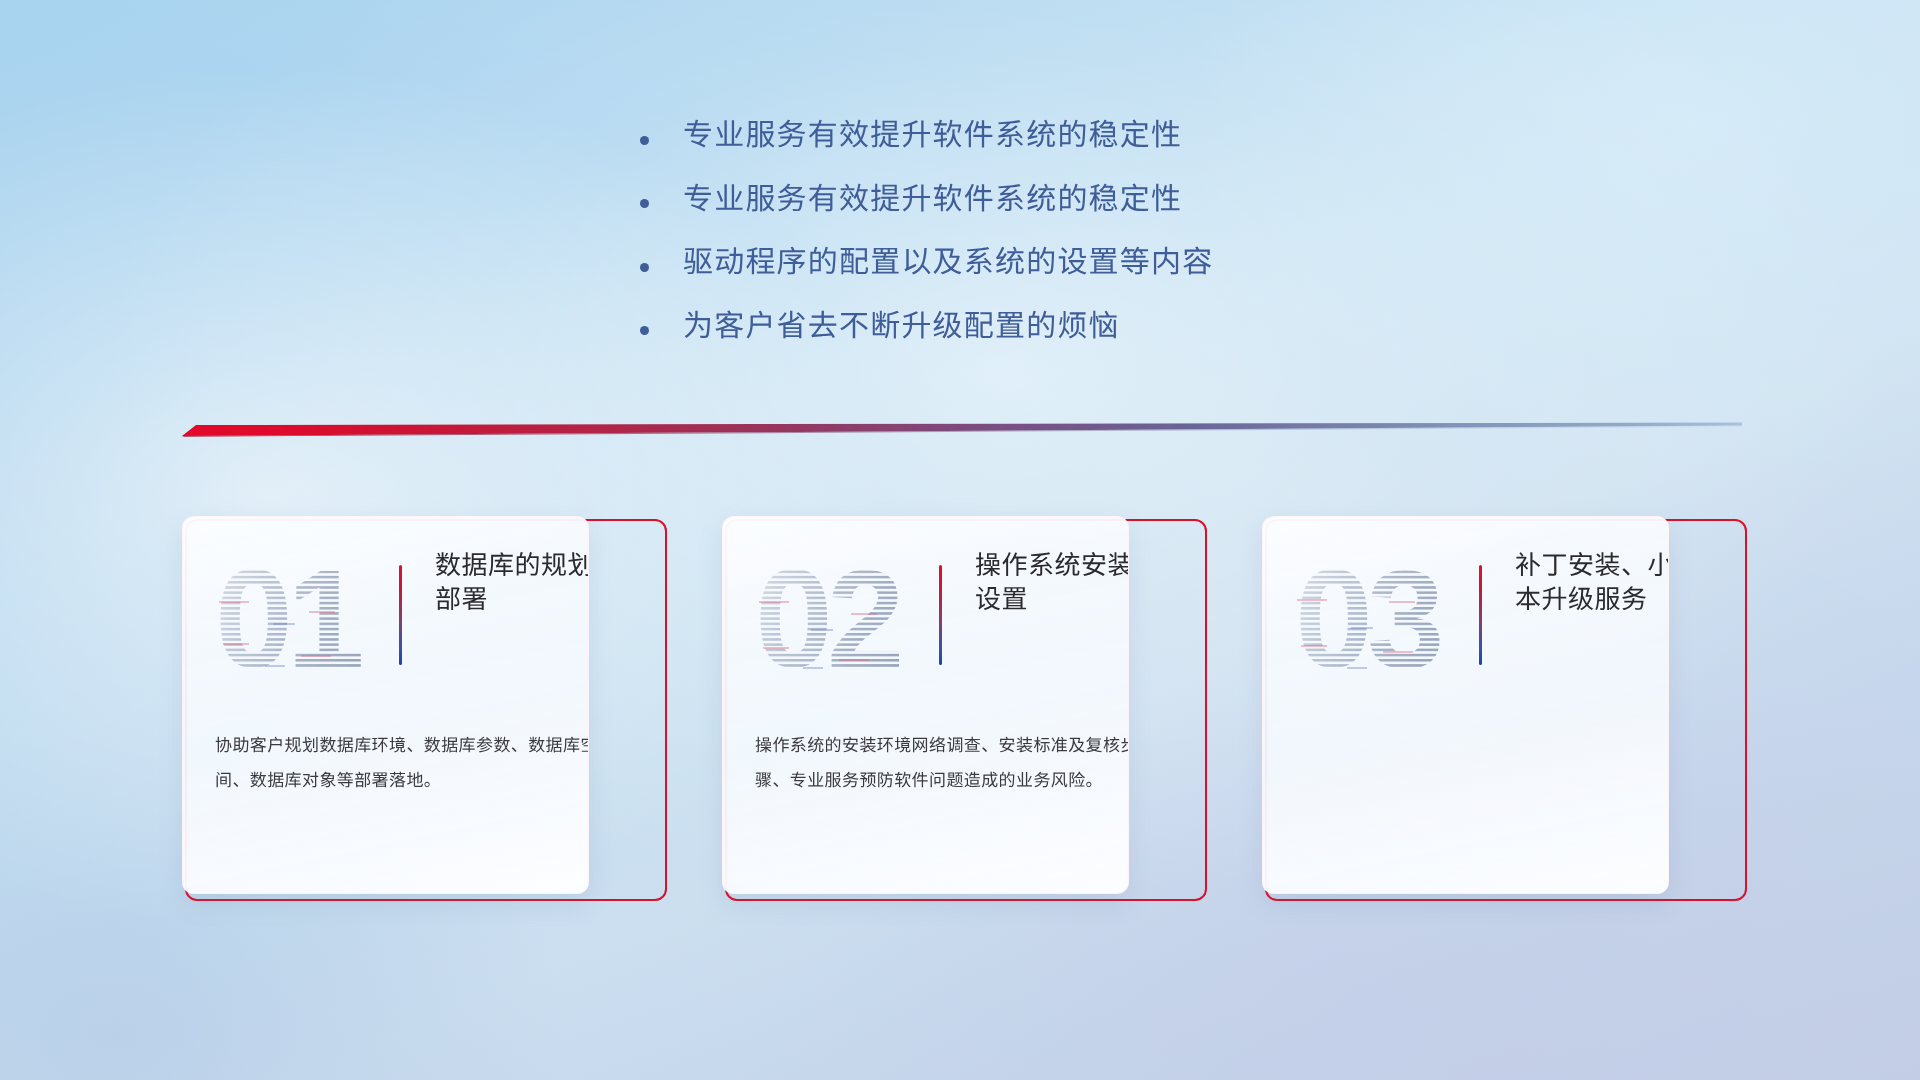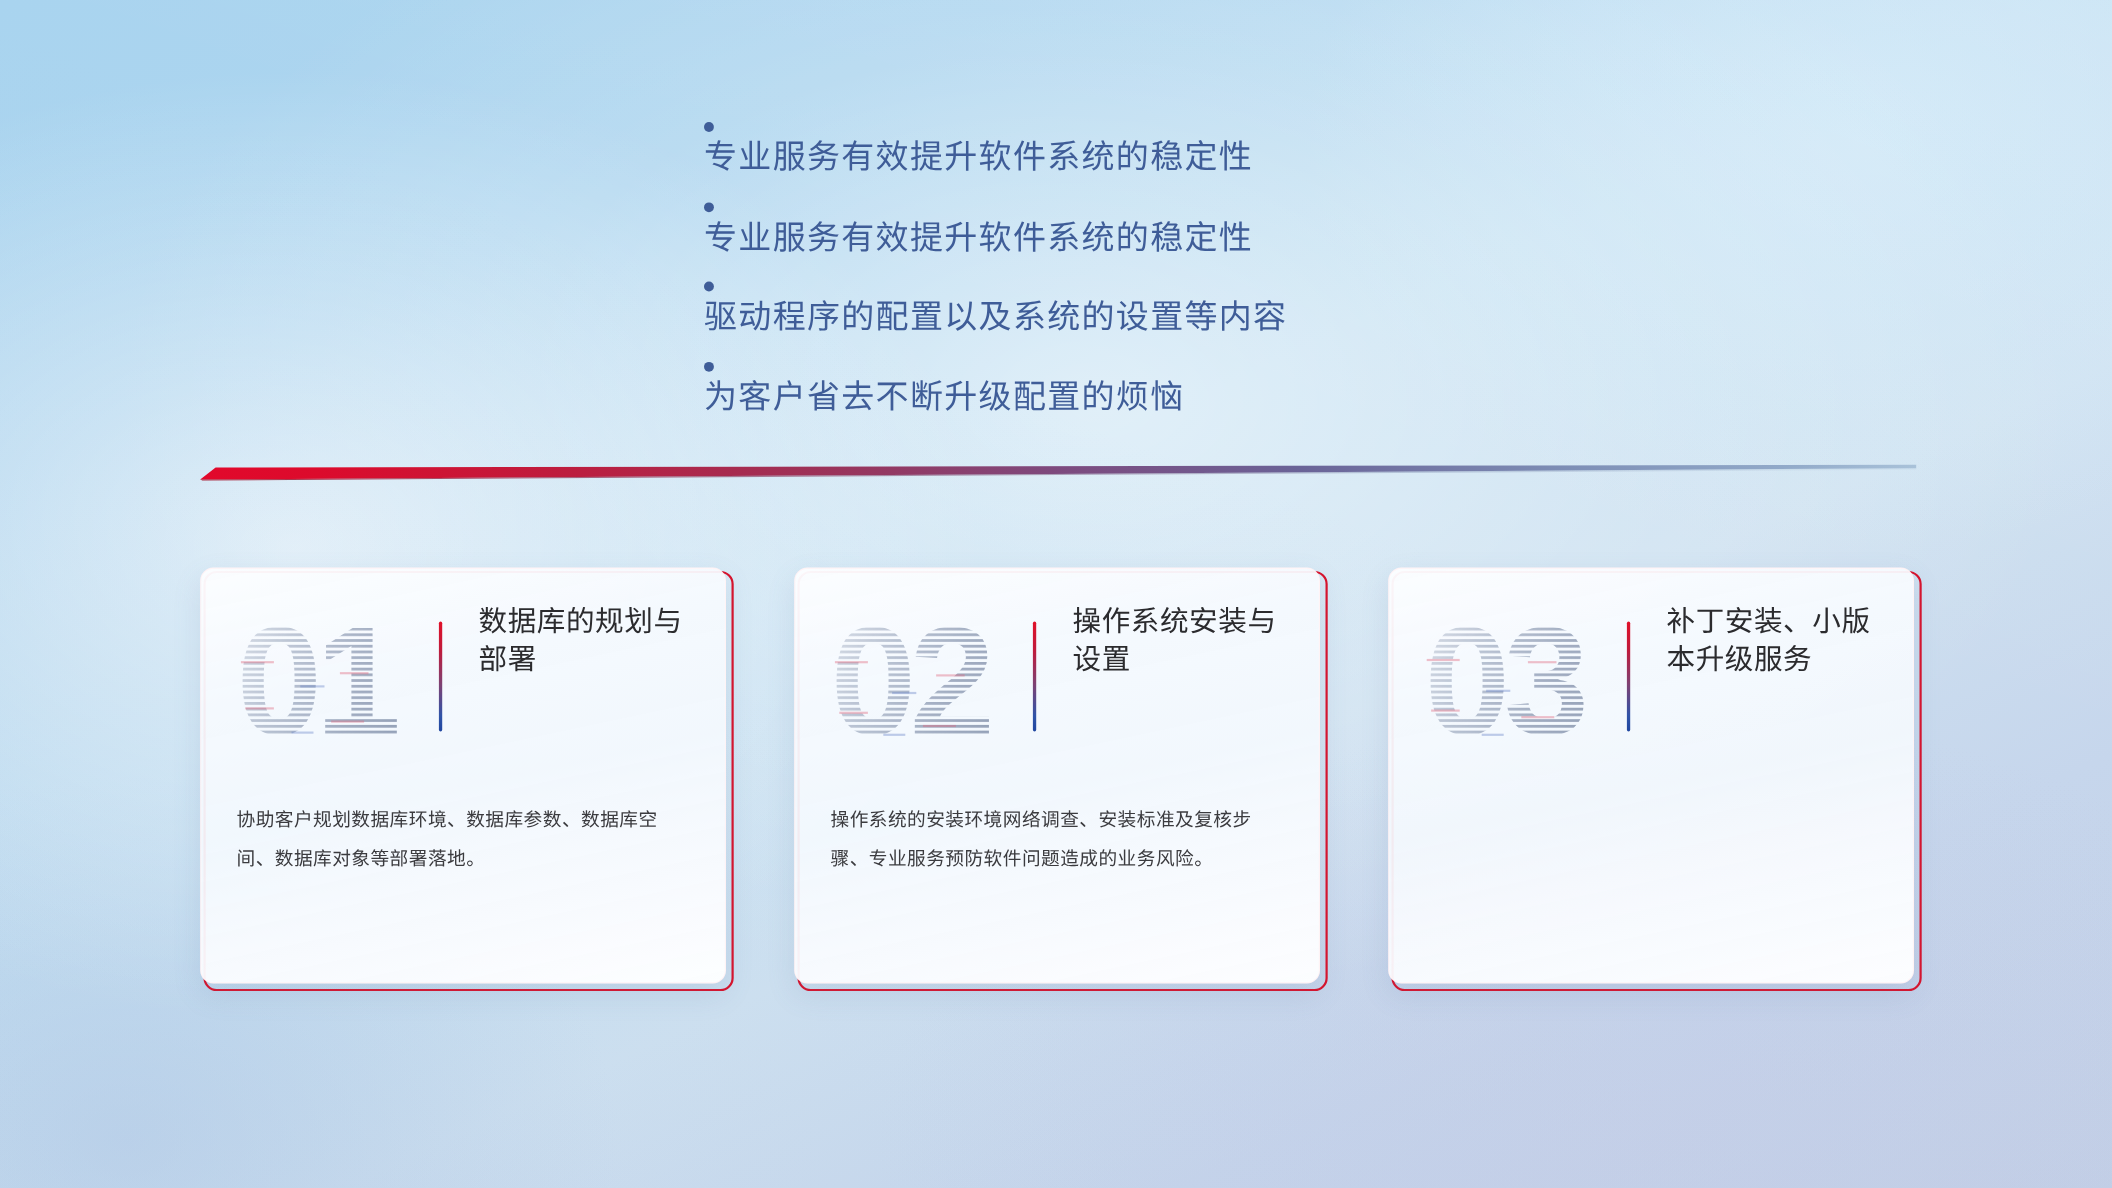--- a/index.html
+++ b/index.html
@@ -32,23 +32,22 @@
   }
 
   
   #bullets {
     position:absolute;
     left:640px; top:118px;
     z-index:3;
   }
   .bullet-row{
     display:flex;
-    align-items:flex-start;
+    align-items:flex-end;
     margin-bottom:30px;
-    flex-direction:column;
   }
   .bullet-row:last-child{ margin-bottom:16px; }
   .bullet-dot{
     width:9px; height:9px;
     border-radius:50%;
     background:#3f5d98;
     flex:0 0 9px;
     margin-right:34px;
     position:relative; top:-7px;
   }
@@ -89,21 +88,21 @@
     position:absolute;
     left:3px; top:3px;
     width:482px; height:382px;
     border:2px solid #d9122b;
     border-radius:12px;
     background:transparent;
   }
   .card-panel{
     position:absolute;
     left:0; top:0;
-    width:478px; height:378px;
+    width:407px; height:378px;
     border-radius:12px;
     border:1.5px solid rgba(255,242,244,0.95);
     background:
       linear-gradient(168deg,
         rgba(252,253,255,0.97) 0%,
         rgba(246,250,254,0.95) 26%,
         rgba(243,248,253,0.94) 52%,
         rgba(249,251,254,0.96) 78%,
         rgba(253,254,255,0.98) 100%);
     box-shadow:0 10px 26px rgba(90,120,160,0.14);

